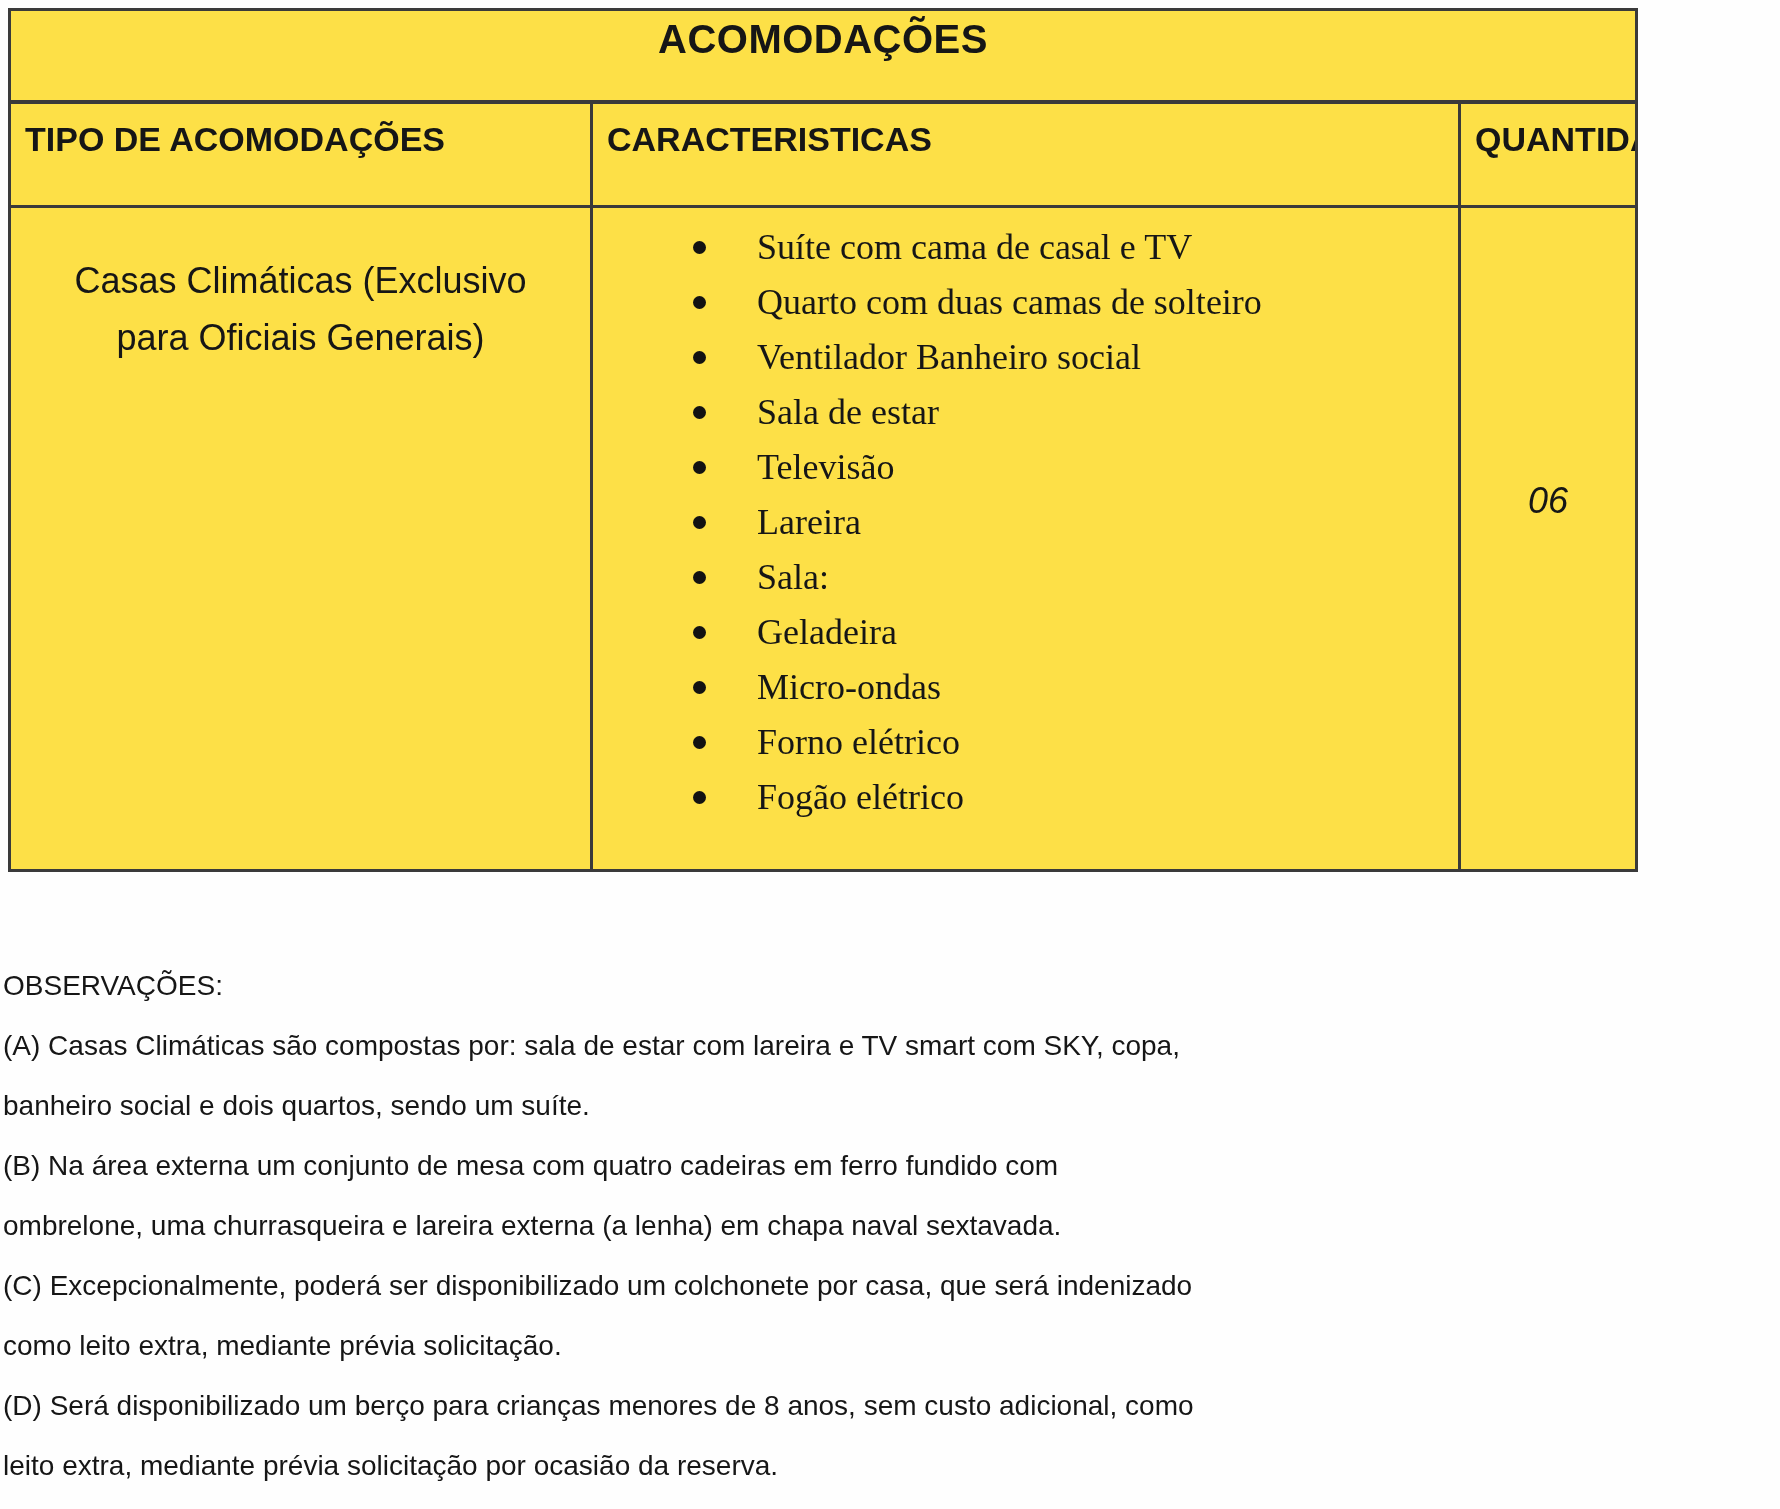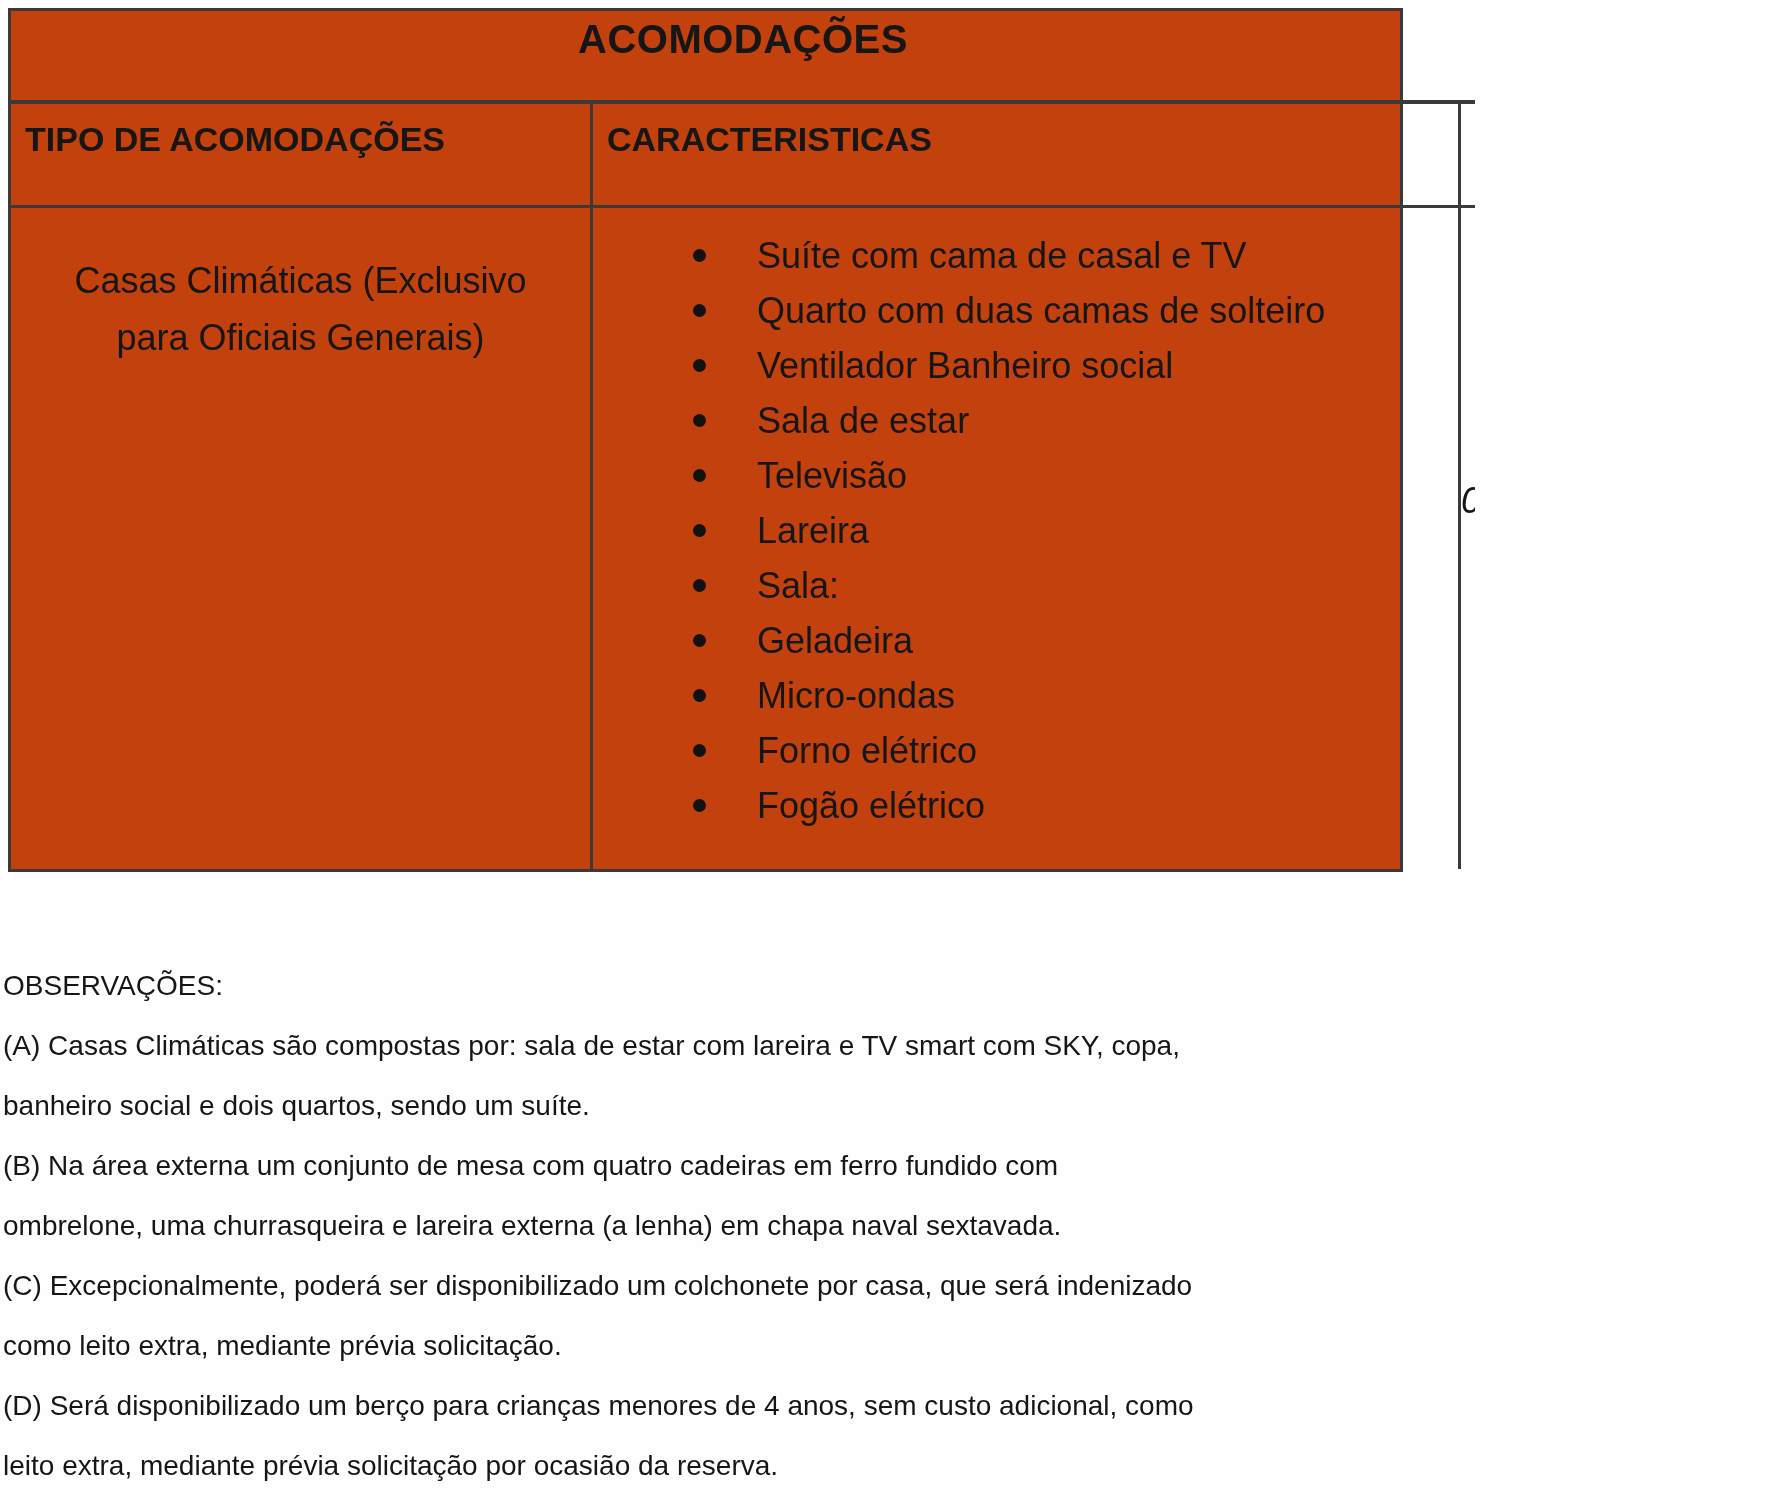--- a/index.html
+++ b/index.html
@@ -15,27 +15,27 @@
     font-family: "Liberation Sans", sans-serif;
     color: #161616;
     -webkit-font-smoothing: antialiased;
   }
 
   
   .acc-table {
     position: absolute;
     left: 8px;
     top: 8px;
-    width: 1395px;
+    width: 1630px;
     height: 864px;
     border: 3px solid #3a3a3a;
     display: grid;
     grid-template-columns: 582px 868px 1fr;
     grid-template-rows: 93px 104px 1fr;
-    background: #c2410c;
+    background: #fde047;
     box-sizing: border-box;
   }
   .acc-table .cell {
     box-sizing: border-box;
     overflow: hidden;
   }
   .title-cell {
     grid-column: 1 / 4;
     border-bottom: 4px solid #3a3a3a;
     text-align: center;
@@ -53,21 +53,22 @@
   .col-1 { border-right: 3px solid #3a3a3a; }
   .col-2 { border-right: 3px solid #3a3a3a; }
 
   .tipo-cell {
     text-align: center;
     padding-top: 44px;
     font-size: 36px;
     line-height: 57px;
   }
   .carac-cell {
-    padding-top: 20px;
+    padding-top: 12px;
+    font-family: Liberation Serif, serif;
   }
   .bullet-list {
     margin: 0;
     padding: 0;
     list-style: none;
   }
   .bullet-item {
     position: relative;
     padding-left: 164px;
     line-height: 55px;
@@ -142,16 +143,16 @@
 
 <div class="observations">
   <div class="obs-line">OBSERVAÇÕES:</div>
   <div>
       <div class="obs-line">(A) Casas Climáticas são compostas por: sala de estar com lareira e TV smart com SKY, copa,</div>
       <div class="obs-line">banheiro social e dois quartos, sendo um suíte.</div>
       <div class="obs-line">(B) Na área externa um conjunto de mesa com quatro cadeiras em ferro fundido com</div>
       <div class="obs-line">ombrelone, uma churrasqueira e lareira externa (a lenha) em chapa naval sextavada.</div>
       <div class="obs-line">(C) Excepcionalmente, poderá ser disponibilizado um colchonete por casa, que será indenizado</div>
       <div class="obs-line">como leito extra, mediante prévia solicitação.</div>
-      <div class="obs-line">(D) Será disponibilizado um berço para crianças menores de 4 anos, sem custo adicional, como</div>
+      <div class="obs-line">(D) Será disponibilizado um berço para crianças menores de 8 anos, sem custo adicional, como</div>
       <div class="obs-line">leito extra, mediante prévia solicitação por ocasião da reserva.</div>
     </div>
 </div>
 
 </body></html>

